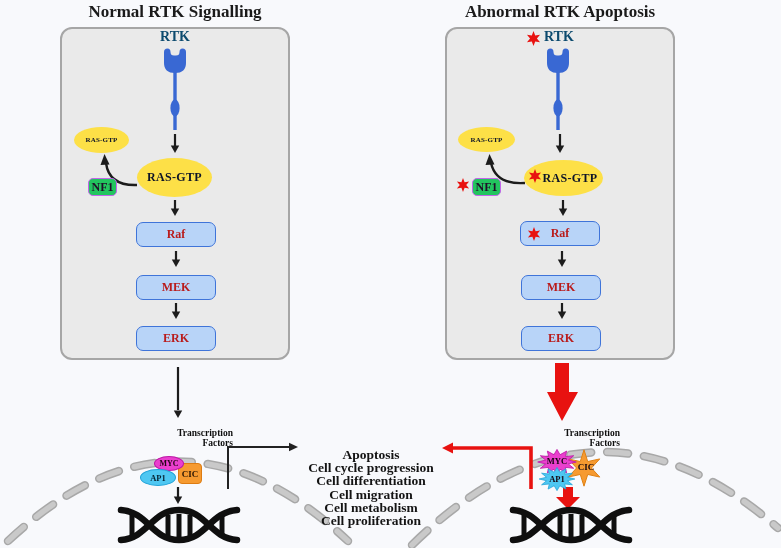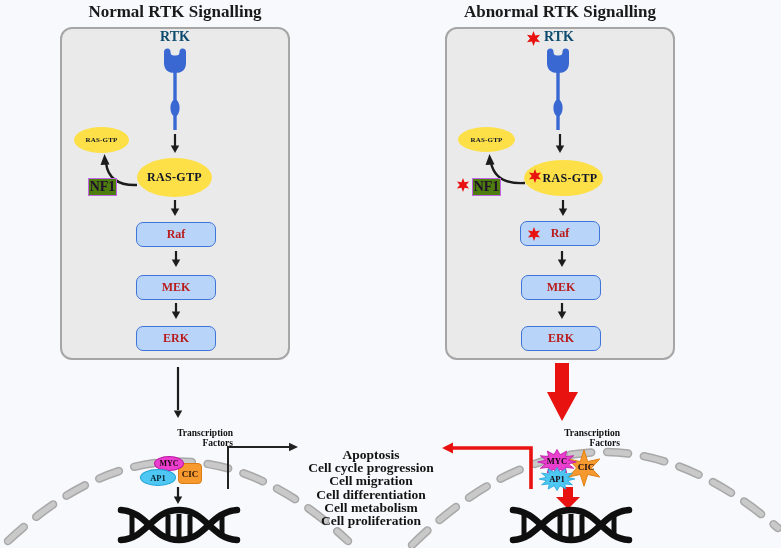--- a/index.html
+++ b/index.html
@@ -7,22 +7,22 @@
           font-family:"Liberation Serif","DejaVu Serif",serif;color:#141414;}
   .panel{position:absolute;top:27px;width:230px;height:333px;background:#eaeaea;
          border:2px solid #a6a6a6;border-radius:12px;box-sizing:border-box;z-index:1;}
   .panel-title{position:absolute;top:2px;width:230px;text-align:center;
                font-size:17px;font-weight:700;color:#1a1a1a;z-index:3;}
   .rtk-label{position:absolute;font-size:14px;font-weight:700;color:#0c4a6e;z-index:3;}
   .ras-ellipse{position:absolute;background:#fde047;border-radius:50%;display:flex;
                align-items:center;justify-content:center;font-weight:700;color:#0d1428;z-index:3;}
   .ras-main{font-size:12px;letter-spacing:.3px;}
   .ras-small{font-size:7px;letter-spacing:.2px;}
-  .nf1-box{position:absolute;background:#4d7c0f;border:1.5px solid #c265ea;border-radius:0;
-           display:flex;align-items:center;justify-content:center;font-size:14px;font-weight:700;
+  .nf1-box{position:absolute;background:#22c55e;border:1.5px solid #c265ea;border-radius:5px;
+           display:flex;align-items:center;justify-content:center;font-size:12px;font-weight:700;
            color:#20102a;z-index:3;box-sizing:border-box;}
   .node-box{position:absolute;width:80px;height:25px;background:#b8d4f8;border:1.5px solid #3f74d9;
             border-radius:7px;display:flex;align-items:center;justify-content:center;
             font-size:12px;font-weight:700;color:#b91c1c;z-index:3;box-sizing:border-box;}
   .tf-label{position:absolute;width:110px;text-align:right;font-size:9.5px;font-weight:700;
             line-height:10px;color:#101010;z-index:3;}
   .cluster-label{position:absolute;display:flex;align-items:center;justify-content:center;
                  font-weight:700;color:#14060f;z-index:5;}
   .myc-ell{position:absolute;background:#ea3fce;border:1.2px solid #bd17a6;border-radius:50%;
            display:flex;align-items:center;justify-content:center;font-size:8px;font-weight:700;
@@ -38,21 +38,21 @@
   .star-svg{position:absolute;z-index:6;}
   svg.overlay{position:absolute;left:0;top:0;z-index:2;pointer-events:none;}
   svg.burst{position:absolute;z-index:4;}
 </style>
 </head>
 <body>
 
 <div id="canvas">
 
   <div class="panel-title" style="left:60px;">Normal RTK Signalling</div>
-  <div class="panel-title" style="left:445px;">Abnormal RTK Signalling</div>
+  <div class="panel-title" style="left:445px;">Abnormal RTK Apoptosis</div>
 
   <div class="panel" style="left:60px;"></div>
   <div class="panel" style="left:445px;"></div>
 
   <svg class="overlay" width="781" height="548" viewBox="0 0 781 548">
     <defs>
       <g id="receptor">
         <path d="M164,52 Q164,48.5 167.5,48.5 Q170.5,48.5 170.5,52 Q170.5,55.5 174,55.5 L176,55.5
                  Q179.5,55.5 179.5,52 Q179.5,48.5 182.5,48.5 Q186,48.5 186,52 L186,63 Q186,73 175,73
                  Q164,73 164,63 Z" fill="#3968d3"></path>
@@ -187,19 +187,19 @@
   <div class="cluster-label" style="left:543px;top:454px;width:28px;height:14px;font-size:8.5px;">MYC</div>
   <div class="cluster-label" style="left:574px;top:460px;width:24px;height:14px;font-size:9px;">CIC</div>
   <svg class="burst" style="left:537px;top:467px;" width="40" height="24" viewBox="0 0 48 31">
     <polygon points="47,15.5 37.5,17.8 43.9,23 33.9,21.9 35.5,28.5 27.6,24.2 24,30.5 20.4,24.2 12.5,28.5 14.1,21.9 4.1,23 10.5,17.8 1,15.5 10.5,13.2 4.1,8 14.1,9.1 12.5,2.5 20.4,6.8 24,0.5 27.6,6.8 35.5,2.5 33.9,9.1 43.9,8 37.5,13.2" fill="#4ec7f2" stroke="#22a3d8" stroke-width="1"></polygon>
   </svg>
   <div class="cluster-label" style="left:543px;top:472px;width:28px;height:14px;font-size:8.5px;">AP1</div>
 
   <div class="outcomes">
     <div>Apoptosis</div>
     <div>Cell cycle progression</div>
+    <div>Cell differentiation</div>
     <div>Cell migration</div>
-    <div>Cell differentiation</div>
     <div>Cell metabolism</div>
     <div>Cell proliferation</div>
   </div>
 
 </div>
 
 </body></html>

